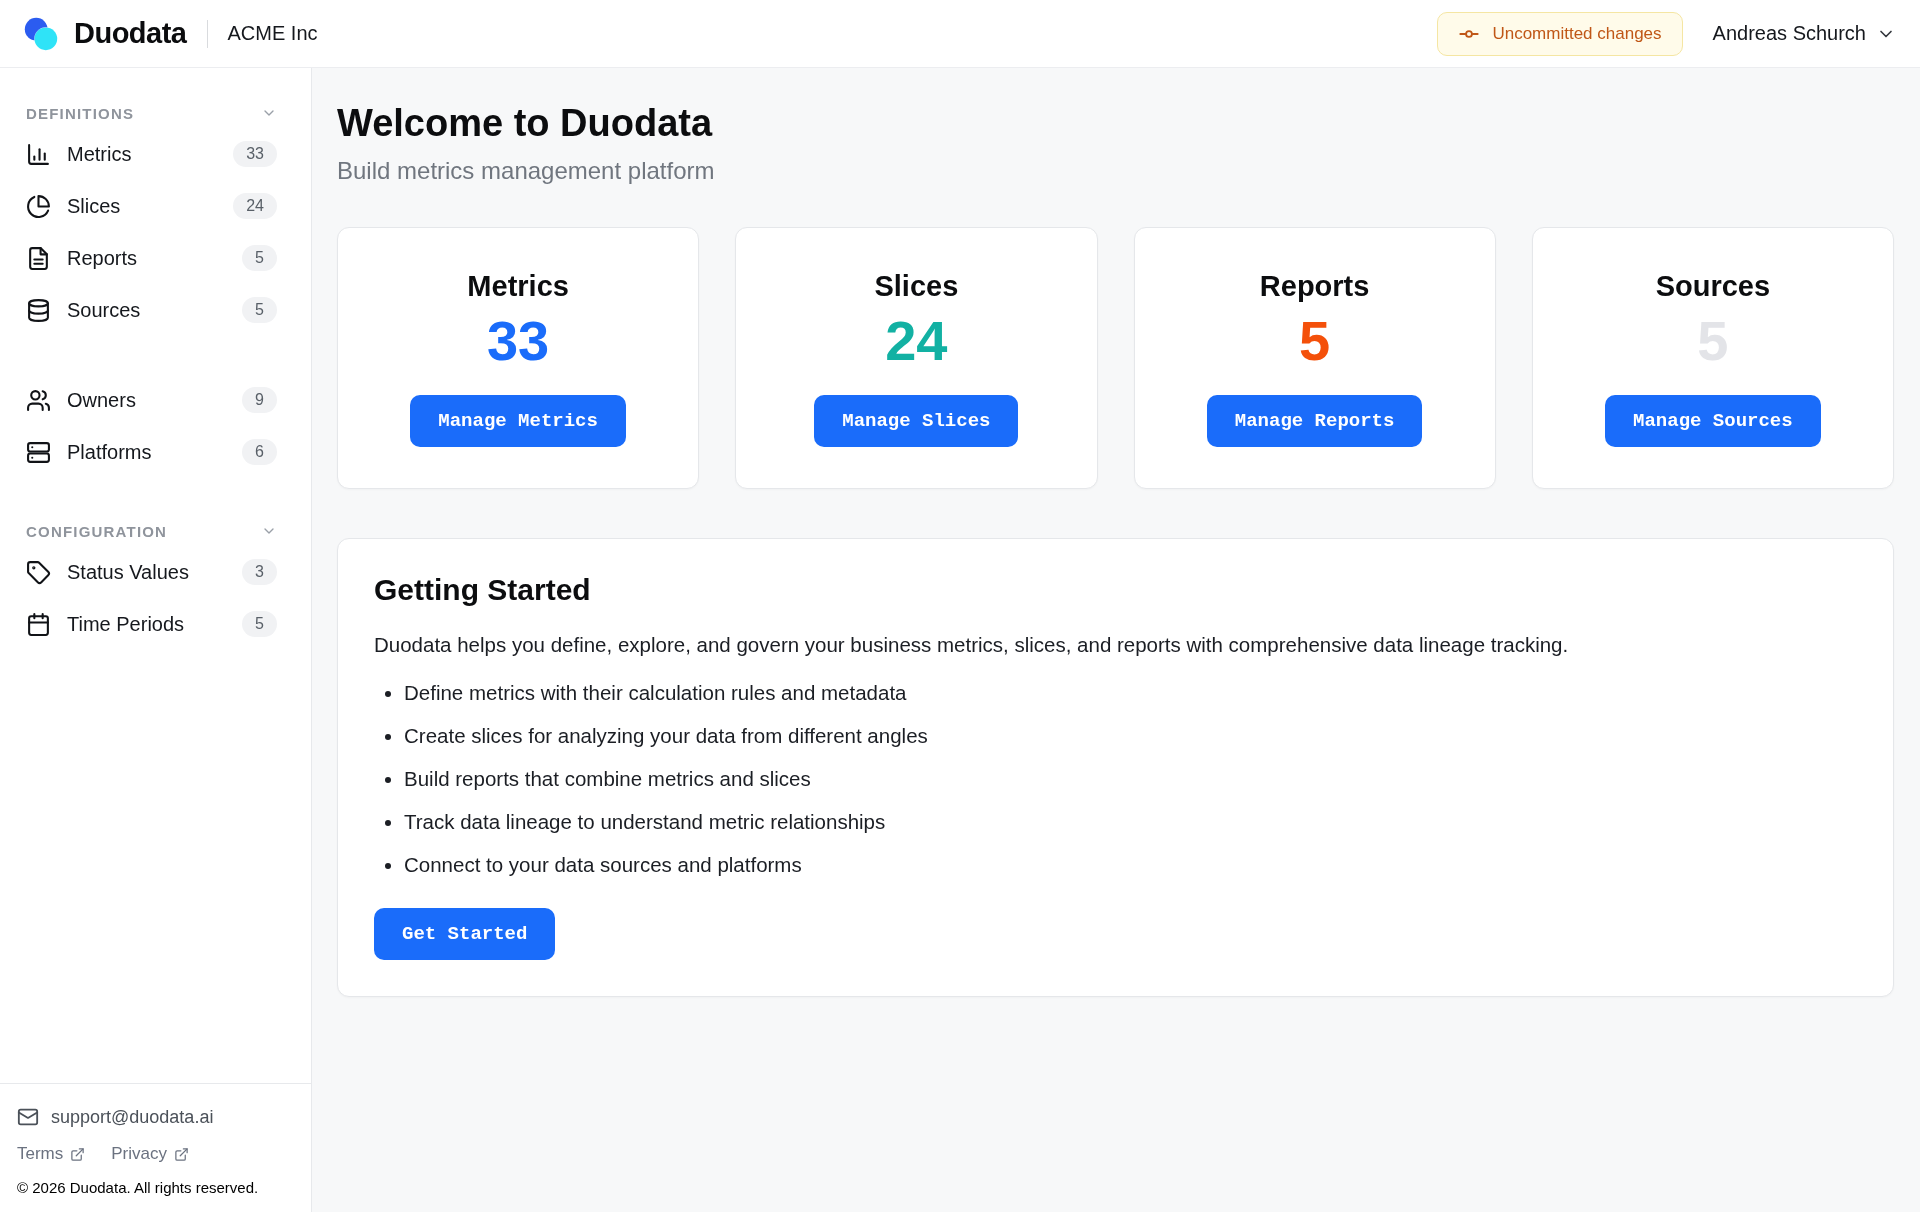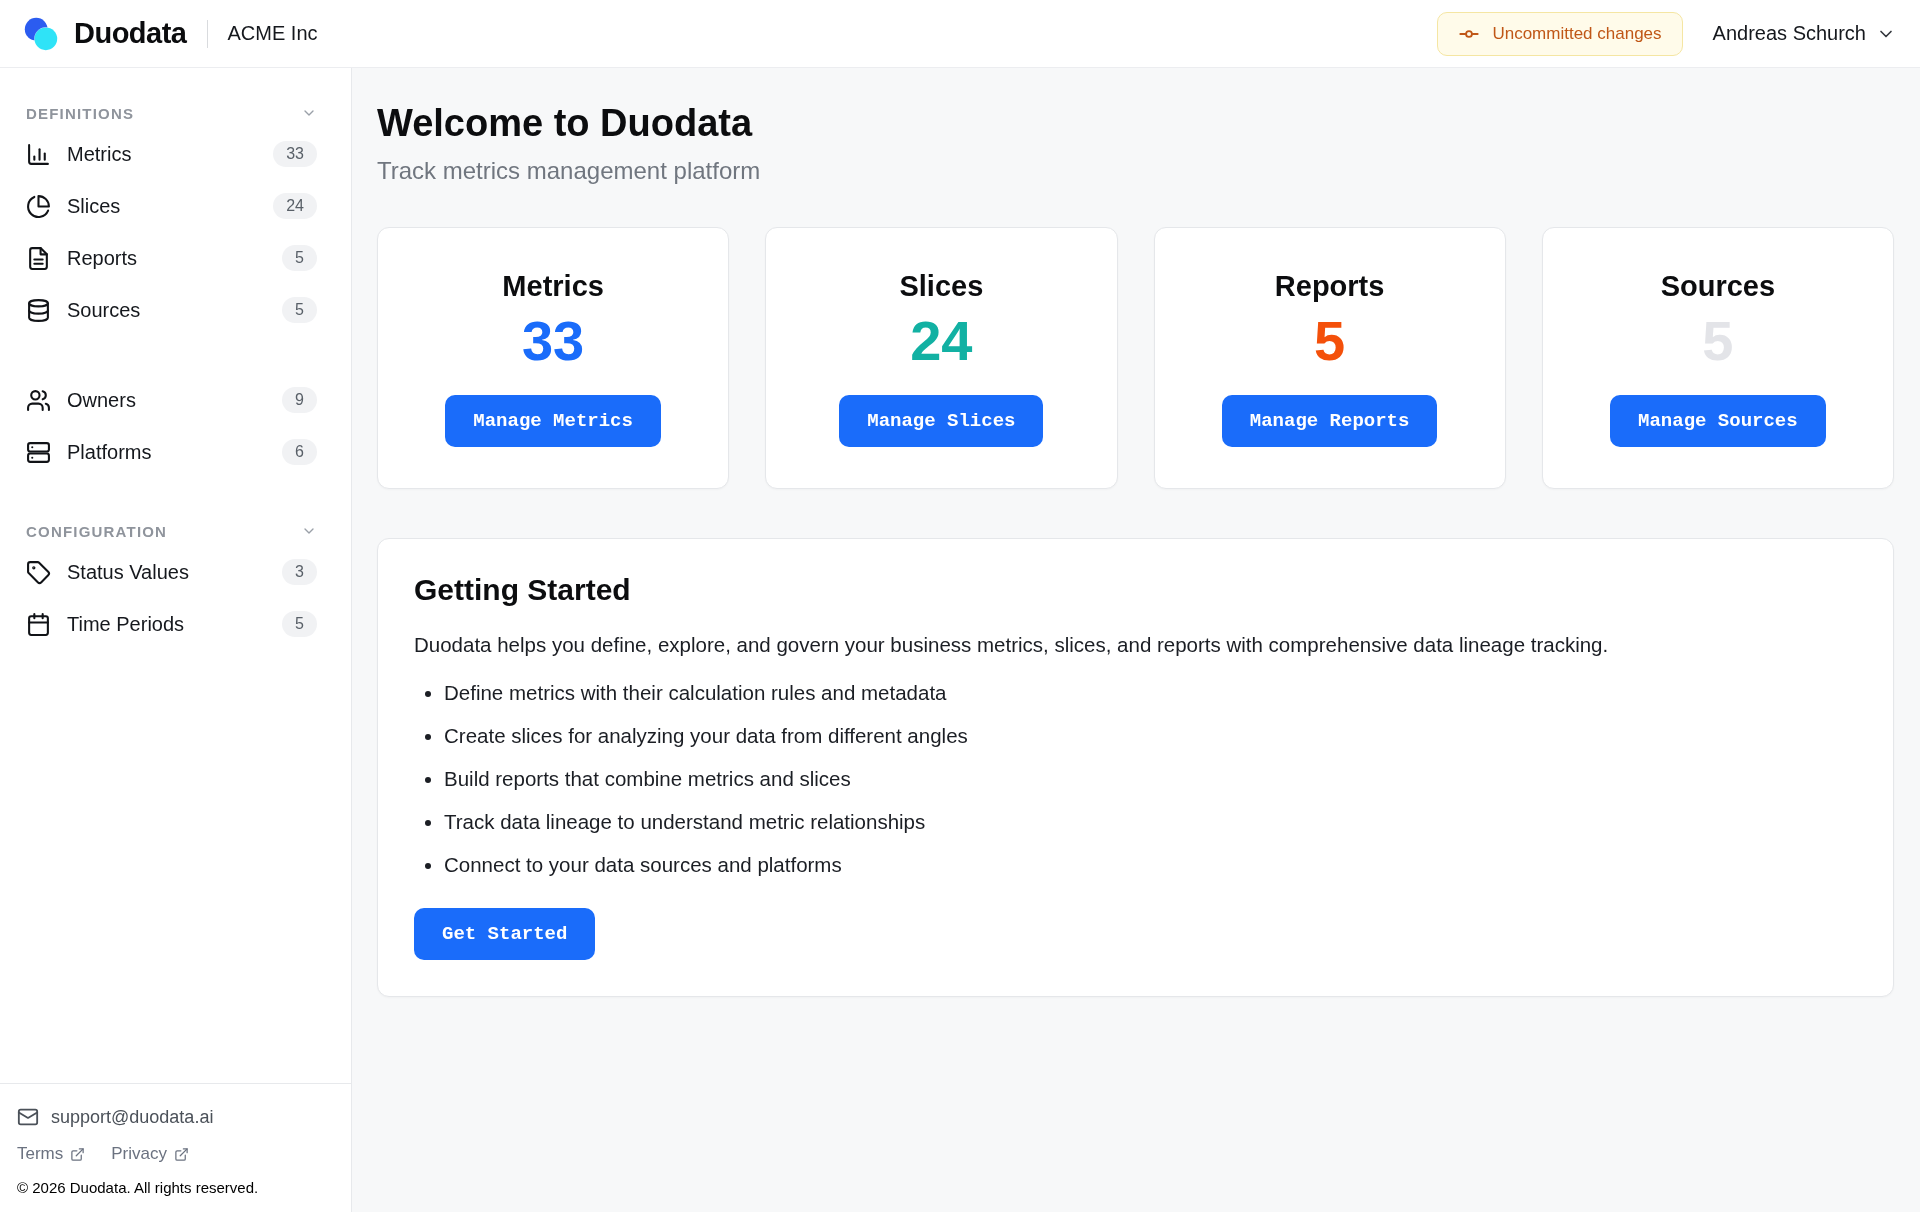--- a/index.html
+++ b/index.html
@@ -11,21 +11,21 @@
   .brand-name { font-size:29px; font-weight:800; letter-spacing:-0.5px; color:#0b0c0e; }
   .header-divider { width:1px; height:28px; background:#d9dbde; margin:0 20px; }
   .company { font-size:20px; color:#15181d; }
   .header-right { margin-left:auto; display:flex; align-items:center; gap:30px; }
   .status-badge { display:flex; align-items:center; gap:12px; background:#fffbea; border:1px solid #f5e6a3; color:#c05717; border-radius:10px; padding:10px 20px; font-size:17px; font-weight:400; cursor:pointer; }
   .user-menu { display:flex; align-items:center; gap:10px; font-size:20px; font-weight:500; cursor:pointer; }
   .user-menu svg { color:#33373d; }
 
   
   .app { display:flex; height:1144px; }
-  .sidebar { width:352px; background:#fff; border-right:1px solid #e7e9ec; display:flex; flex-direction:column; justify-content:space-between; flex-shrink:0; }
+  .sidebar { width:312px; background:#fff; border-right:1px solid #e7e9ec; display:flex; flex-direction:column; justify-content:space-between; flex-shrink:0; }
   .content { flex:1; background:#f7f8f9; padding:34px 26px 0 25px; overflow:hidden; }
 
   
   .nav { padding-top:30px; }
   .nav-section-header { display:flex; align-items:center; justify-content:space-between; padding:0 34px 0 26px; height:30px; color:#8f949c; font-size:15px; font-weight:600; letter-spacing:1.2px; cursor:pointer; }
   .nav-section-header svg { color:#9aa0a8; }
   .nav-section { margin-bottom:38px; }
   .nav-item { display:flex; align-items:center; height:52px; padding:0 34px 0 26px; cursor:pointer; }
   .nav-item svg { width:25px; height:25px; color:#111317; flex-shrink:0; }
   .nav-item .label { font-size:20px; font-weight:500; margin-left:16px; color:#15181d; }
@@ -251,21 +251,21 @@
               </svg>
             </span>
         </div>
       </div>
       <div class="sf-copy">© 2026 Duodata. All rights reserved.</div>
     </div>
   </div>
 
   <div class="content">
     <div class="page-title">Welcome to Duodata</div>
-    <div class="page-subtitle">Track metrics management platform</div>
+    <div class="page-subtitle">Build metrics management platform</div>
 
     <div class="cards">
       <div class="card">
         <div class="card-title">Metrics</div>
         <div class="card-count" style="color: rgb(26, 108, 250);">33</div>
         <button class="btn">Manage Metrics</button>
       </div>
       <div class="card">
         <div class="card-title">Slices</div>
         <div class="card-count" style="color: rgb(18, 177, 163);">24</div>

